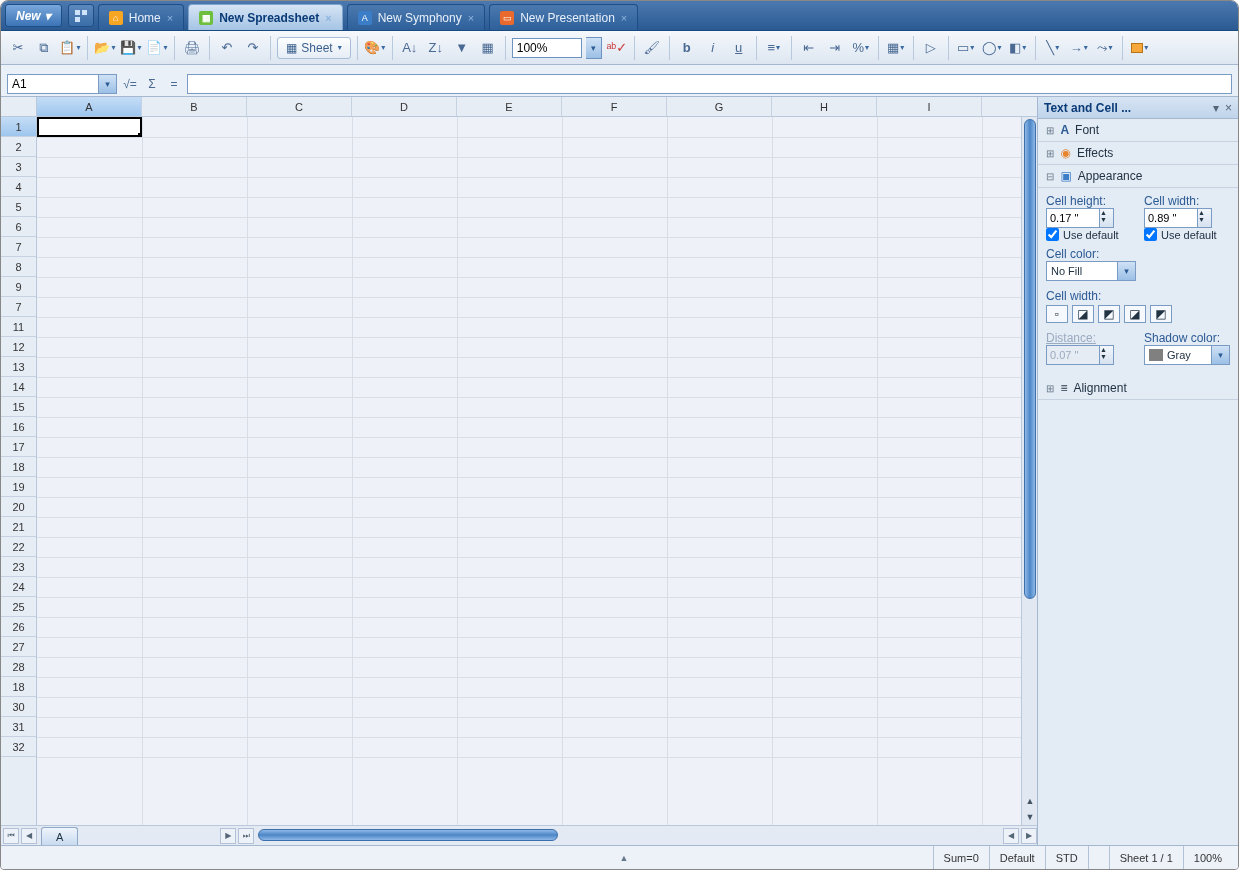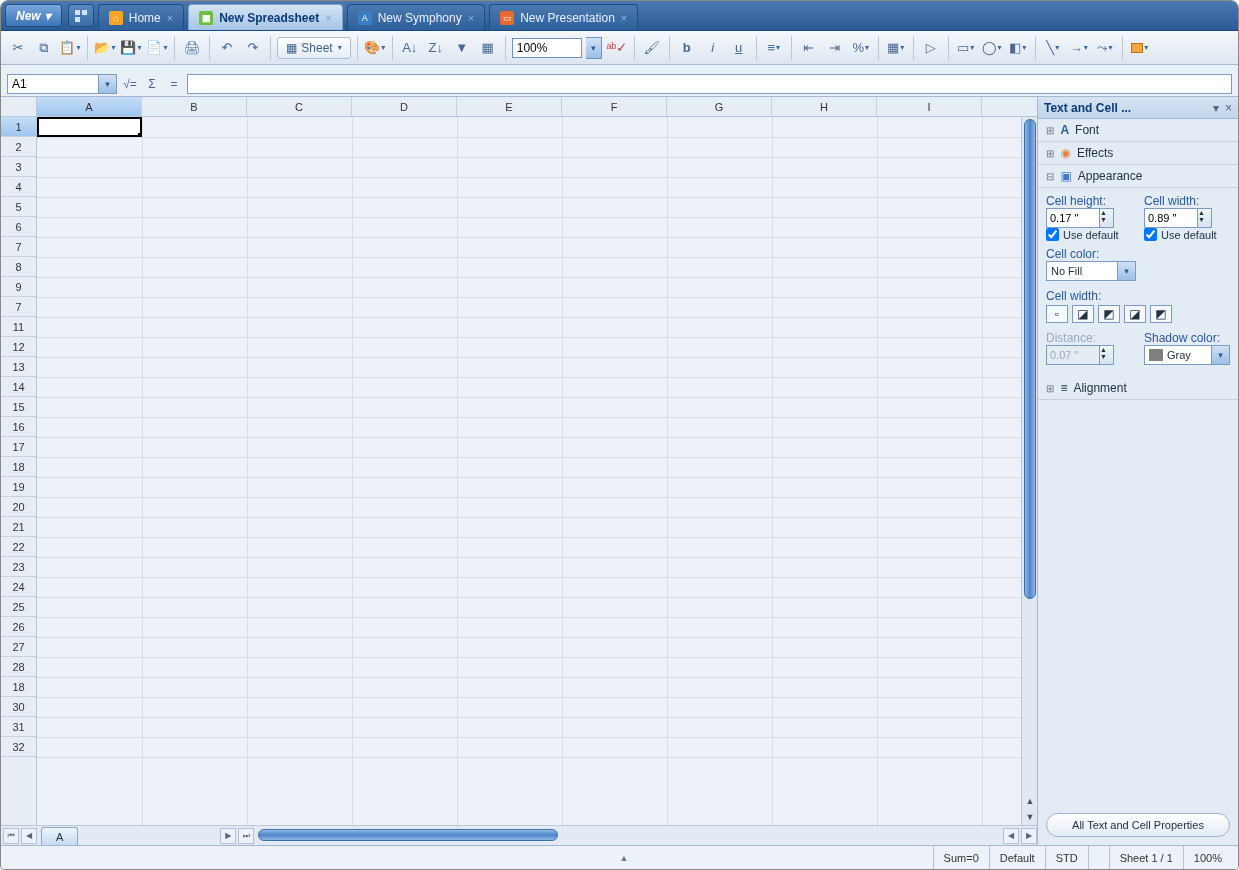--- a/index.html
+++ b/index.html
@@ -402,21 +402,21 @@
         <div class="shadowopts">
           <div class="shopt">▫</div>
           <div class="shopt">◪</div>
           <div class="shopt">◩</div>
           <div class="shopt">◪</div>
           <div class="shopt">◩</div>
         </div>
         <div style="height:8px;"></div>
         <div class="sp-row">
           <div class="sp-col">
-            <label style="color:#9aaac0;">Distance:</label>
+            <label style="color:#9aaac0;text-decoration:underline;">Distance:</label>
             <div class="spinput">
               <input disabled="" style="color: rgb(154, 170, 192);" value="0.07 &quot;">
               <div class="spin">
                   <div>▲</div>
                   <div>▼</div>
                 </div>
             </div>
           </div>
           <div class="sp-col">
             <label>Shadow color:</label>
@@ -425,23 +425,20 @@
               <span style="flex:1;">Gray</span>
               <span class="cd">▾</span>
             </div>
           </div>
         </div>
       </div>
       <div class="sp-sec">
         <span class="exp">⊞</span>
         <span>≡</span>
         <span>Alignment</span>
-      </div>
-      <div class="sp-foot">
-        <button><span>All Text and Cell Properties</span></button>
       </div>
     </div>
   </div>
 
   <div class="statusbar" style="position:relative;">
     <span class="caret">▲</span>
     <div class="blank"></div>
     <div class="cell">Sum=0</div>
     <div class="cell">Default</div>
     <div class="cell">STD</div>

